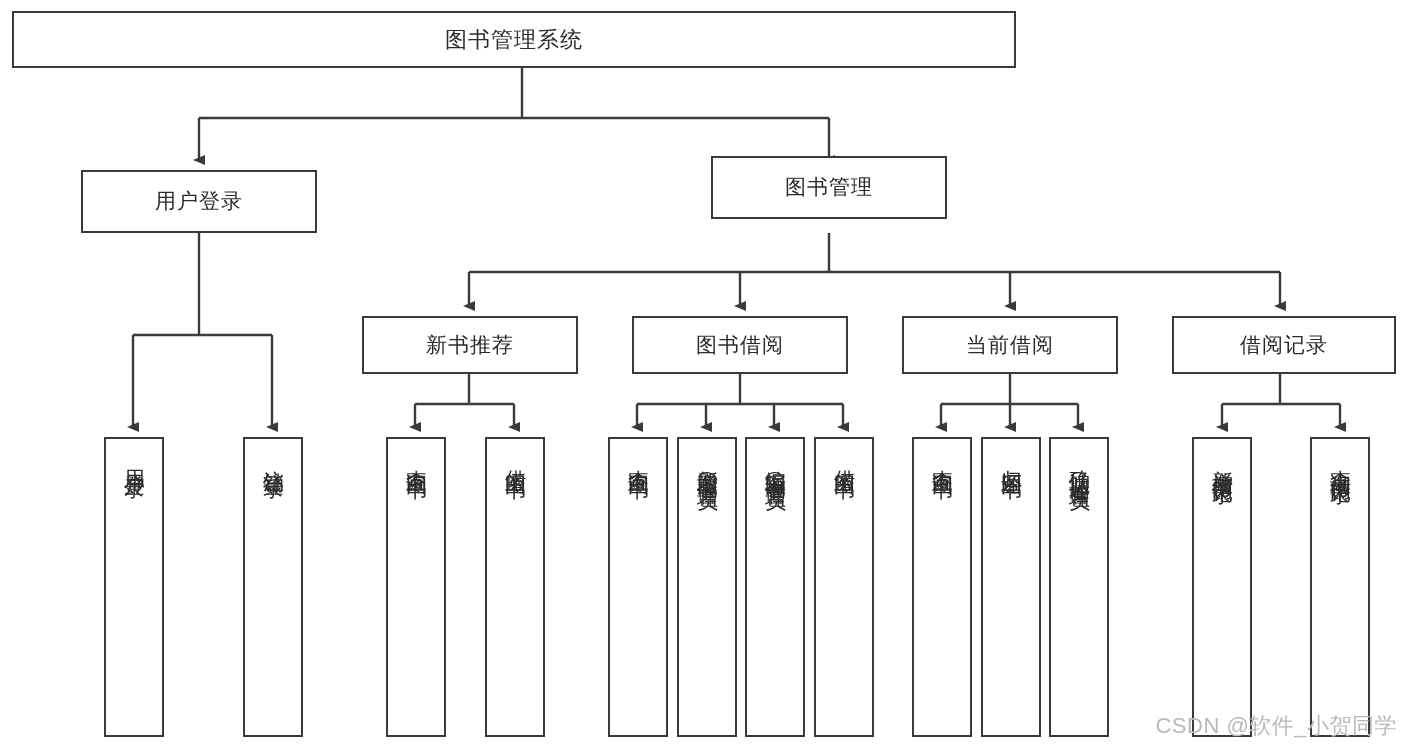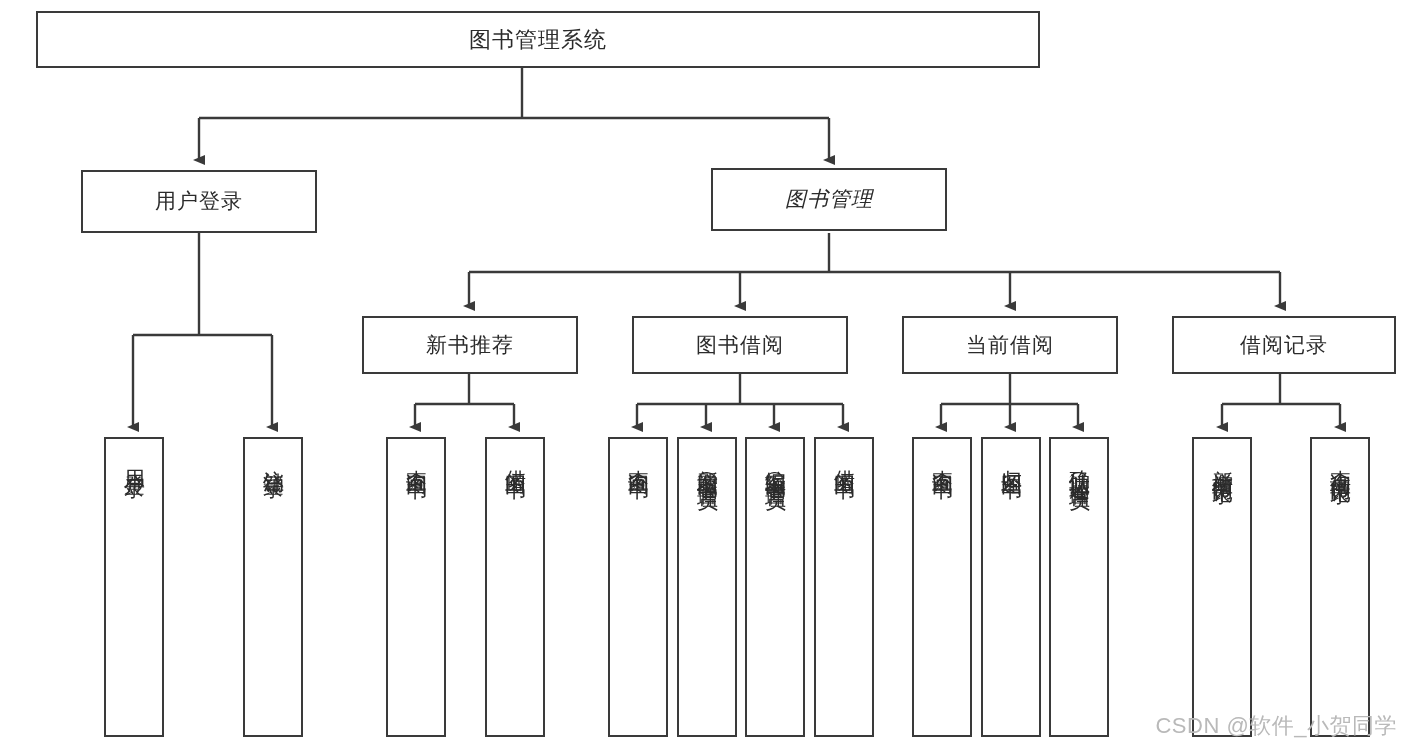--- a/index.html
+++ b/index.html
@@ -112,28 +112,28 @@
       <path d="M1010,404 L1010,427" marker-end="url(#arrow)"></path>
       <path d="M1078,404 L1078,427" marker-end="url(#arrow)"></path>
 
       <path d="M1280,374 L1280,404"></path>
       <path d="M1222,404 L1340,404"></path>
       <path d="M1222,404 L1222,427" marker-end="url(#arrow)"></path>
       <path d="M1340,404 L1340,427" marker-end="url(#arrow)"></path>
     </g>
   </svg>
 
-  <div class="node root" style="left:36px; top:11px; width:1004px; height:57px;">
+  <div class="node root" style="left:12px; top:11px; width:1004px; height:57px;">
     <span class="lbl">图书管理系统</span>
   </div>
 
   <div class="node" style="left:81px; top:170px; width:236px; height:63px;">
     <span class="lbl">用户登录</span>
   </div>
-  <div class="node" style="left:711px; top:168px; width:236px; height:63px;font-style:italic;">
+  <div class="node" style="left:711px; top:156px; width:236px; height:63px;">
     <span class="lbl">图书管理</span>
   </div>
 
   <div class="node" style="left:362px; top:316px; width:216px; height:58px;">
     <span class="lbl">新书推荐</span>
   </div>
   <div class="node" style="left:632px; top:316px; width:216px; height:58px;">
     <span class="lbl">图书借阅</span>
   </div>
   <div class="node" style="left:902px; top:316px; width:216px; height:58px;">

